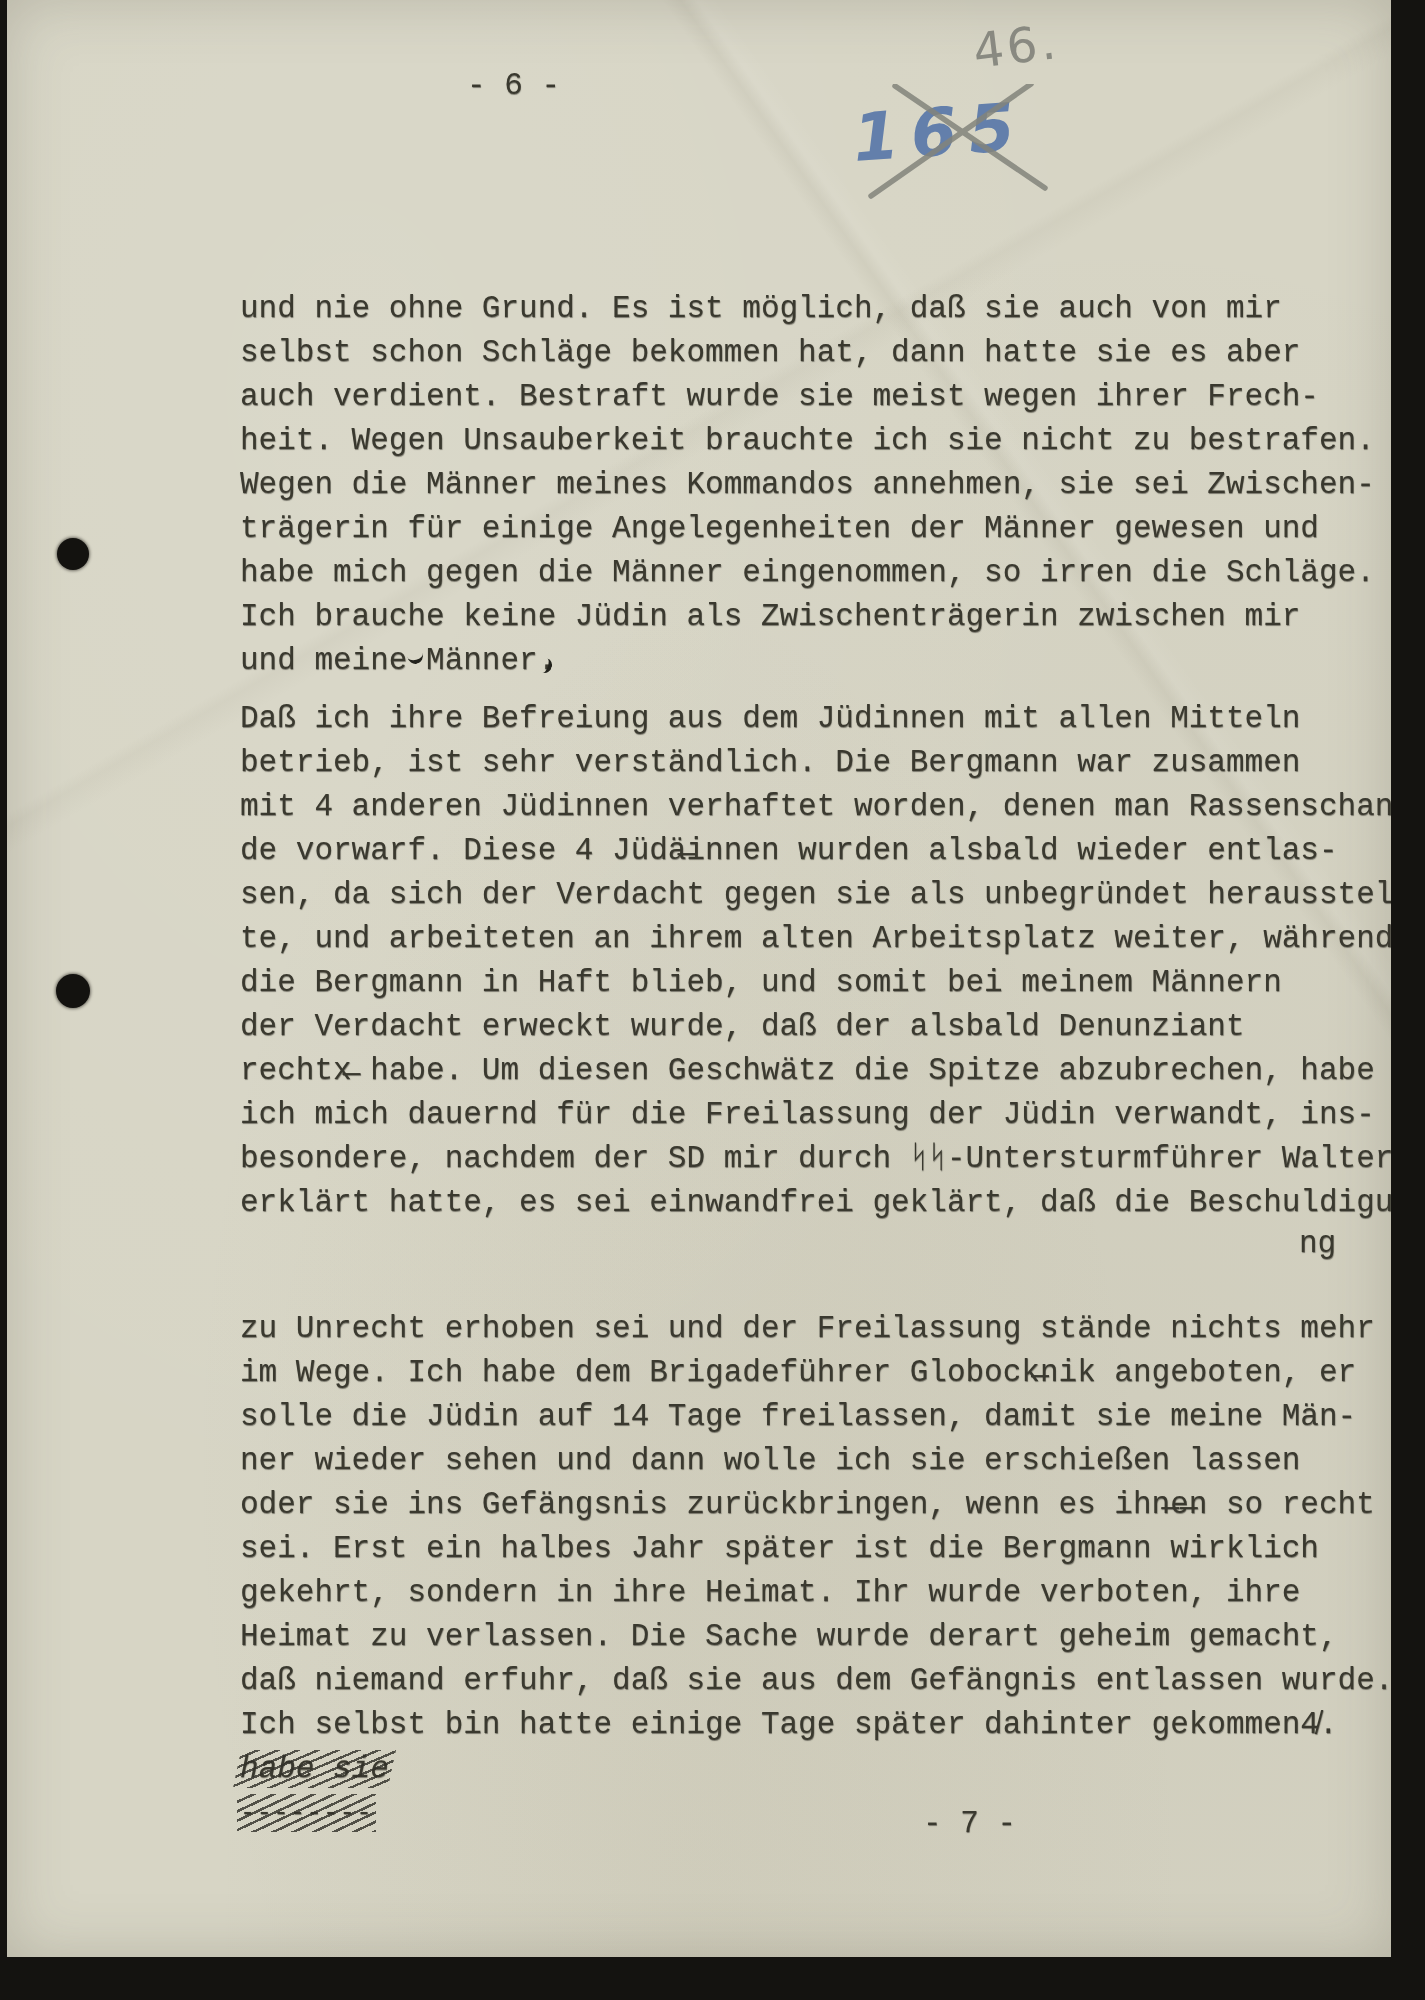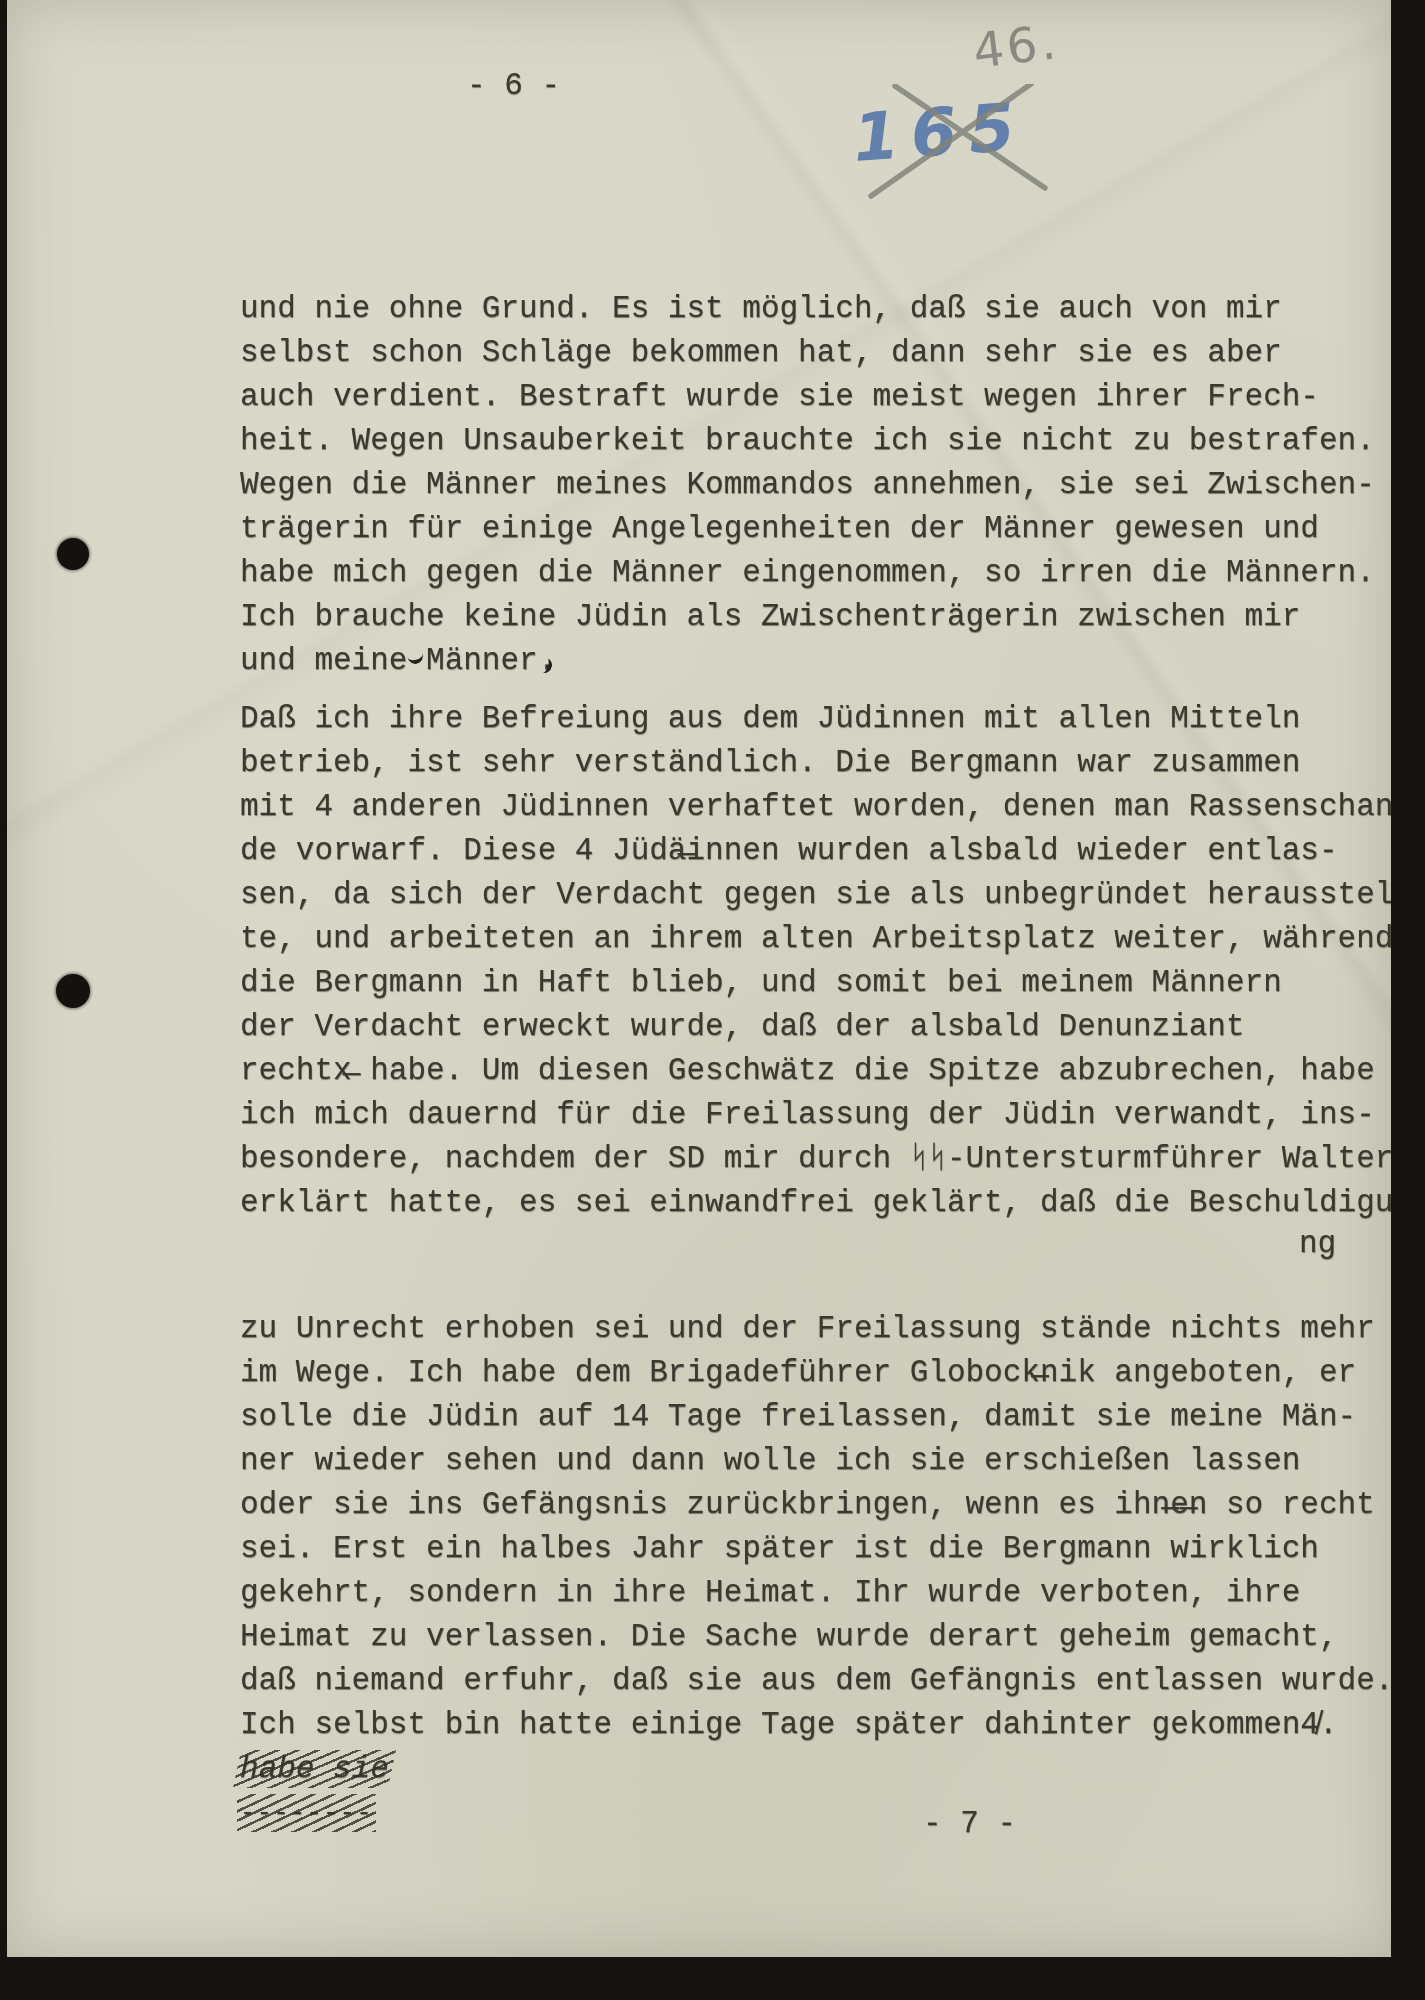--- a/index.html
+++ b/index.html
@@ -70,26 +70,26 @@
 
     <div class="hw pencil-num">46.</div>
     <div class="hw blue-num">165</div>
     <svg class="cross" width="200" height="115" viewBox="0 0 200 115">
       <path d="M 32 2 L 182 104" stroke="#83847c" stroke-width="5.5" stroke-linecap="round" fill="none"></path>
       <path d="M 168 0 L 8 112" stroke="#83847c" stroke-width="5.5" stroke-linecap="round" fill="none"></path>
     </svg>
 
     <div class="typed para p1">
       <div class="tl">und nie ohne Grund. Es ist möglich, daß sie auch von mir</div>
-      <div class="tl">selbst schon Schläge bekommen hat, dann sehr sie es aber</div>
+      <div class="tl">selbst schon Schläge bekommen hat, dann hatte sie es aber</div>
       <div class="tl">auch verdient. Bestraft wurde sie meist wegen ihrer Frech-</div>
       <div class="tl">heit. Wegen Unsauberkeit brauchte ich sie nicht zu bestrafen.</div>
       <div class="tl">Wegen die Männer meines Kommandos annehmen, sie sei Zwischen-</div>
       <div class="tl">trägerin für einige Angelegenheiten der Männer gewesen und</div>
-      <div class="tl">habe mich gegen die Männer eingenommen, so irren die Männern.</div>
+      <div class="tl">habe mich gegen die Männer eingenommen, so irren die Schläge.</div>
       <div class="tl">Ich brauche keine Jüdin als Zwischenträgerin zwischen mir</div>
       <div class="tl">und meine Männer.</div>
     </div>
 
     <div class="ink-mark im1"></div>
     <div class="ink-mark im2"></div>
 
     <div class="typed para p2">
       <div class="tl">Daß ich ihre Befreiung aus dem Jüdinnen mit allen Mitteln</div>
       <div class="tl">betrieb, ist sehr verständlich. Die Bergmann war zusammen</div>

